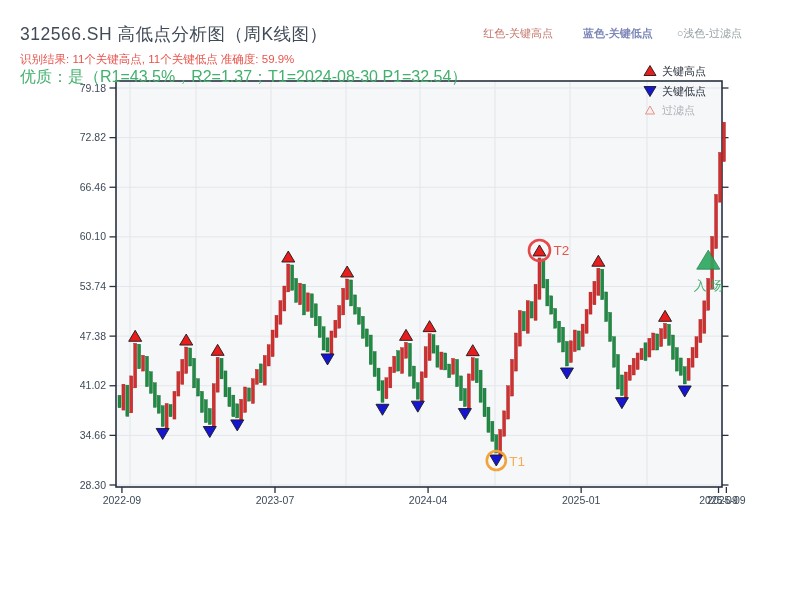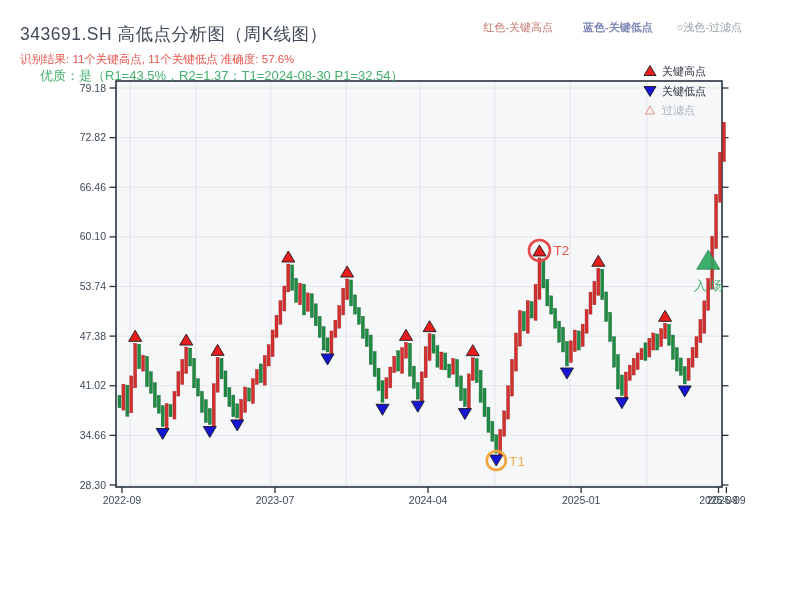--- a/index.html
+++ b/index.html
@@ -2,22 +2,22 @@
 <html><head>
 <meta charset="utf-8">
 <style>
   html,body{margin:0;padding:0;background:#ffffff;width:800px;height:600px;overflow:hidden;
     font-family:"Liberation Sans","DejaVu Sans",sans-serif;}
   .stage{position:absolute;top:0;left:0;width:800px;height:600px;background:#fff;}
   #kchart{position:absolute;top:0;left:0;}
   .hdr{position:absolute;top:0;left:0;width:800px;z-index:5;pointer-events:none;}
   .title{position:absolute;left:20px;top:22px;font-size:17.5px;font-weight:500;color:#414b58;letter-spacing:.5px;}
   .line2{position:absolute;left:20px;top:52px;font-size:11.5px;color:#e8524a;}
-  .line3{position:absolute;left:20px;top:67px;font-size:13px;color:#44b06e;margin-left:20px;}
-  .tl{position:absolute;right:58px;top:20px;font-size:11px;display:flex;gap:0;}
+  .line3{position:absolute;left:20px;top:67px;font-size:16px;color:#44b06e;}
+  .tl{position:absolute;right:58px;top:26px;font-size:11px;display:flex;gap:0;}
   .tl span{margin-left:24px;}
   .tl span:first-child{margin-left:0;}
   .tl .gap{margin-left:30px;font-weight:bold;}
   svg text{font-family:"Liberation Sans","DejaVu Sans",sans-serif;}
 </style>
 </head>
 <body>
 
 <div class="stage">
   <svg id="kchart" width="800" height="600" viewBox="0 0 800 600">
@@ -263,22 +263,22 @@
       <polygon points="708.25,250.13954402515725 696.75,269.13954402515725 719.75,269.13954402515725" fill="#2fa862" stroke="#23824c" stroke-width="0.9" opacity="0.92"></polygon>
       <text x="693.75" y="289.933176100629" font-size="13" fill="#37a964" opacity="0.9" letter-spacing="3">入场</text>
       <polygon points="650,65.5 644,75.5 656,75.5" fill="#e81d1d" stroke="#1a1a1a" stroke-width="0.9" opacity="1"></polygon>
       <text x="662" y="75" font-size="11" fill="#1d2430">关键高点</text>
       <polygon points="650,96.5 644,86.5 656,86.5" fill="#1616d2" stroke="#1a1a1a" stroke-width="0.9" opacity="1"></polygon>
       <text x="662" y="95" font-size="11" fill="#1d2430">关键低点</text>
       <polygon points="650,106 645.5,114 654.5,114" fill="#fbeeec" stroke="#d98a82" stroke-width="0.9" opacity="1"></polygon>
       <text x="662" y="114" font-size="11" fill="#aab0b6">过滤点</text>
     </svg>
   <div class="hdr">
-    <div class="title">343691.SH 高低点分析图（周K线图）</div>
+    <div class="title">312566.SH 高低点分析图（周K线图）</div>
     <div class="tl">
       <span class="tl-item" style="color: rgb(196, 117, 107);">红色-关键高点</span>
       <span class="tl-item gap" style="color: rgb(125, 135, 184);">蓝色-关键低点</span>
       <span class="tl-item" style="color: rgb(151, 160, 166);">○浅色-过滤点</span>
     </div>
-    <div class="line2">识别结果: 11个关键高点, 11个关键低点  准确度: 57.6%</div>
+    <div class="line2">识别结果: 11个关键高点, 11个关键低点  准确度: 59.9%</div>
     <div class="line3">优质：是（R1=43.5%，R2=1.37；T1=2024-08-30 P1=32.54）</div>
   </div>
 </div>
 
 </body></html>

